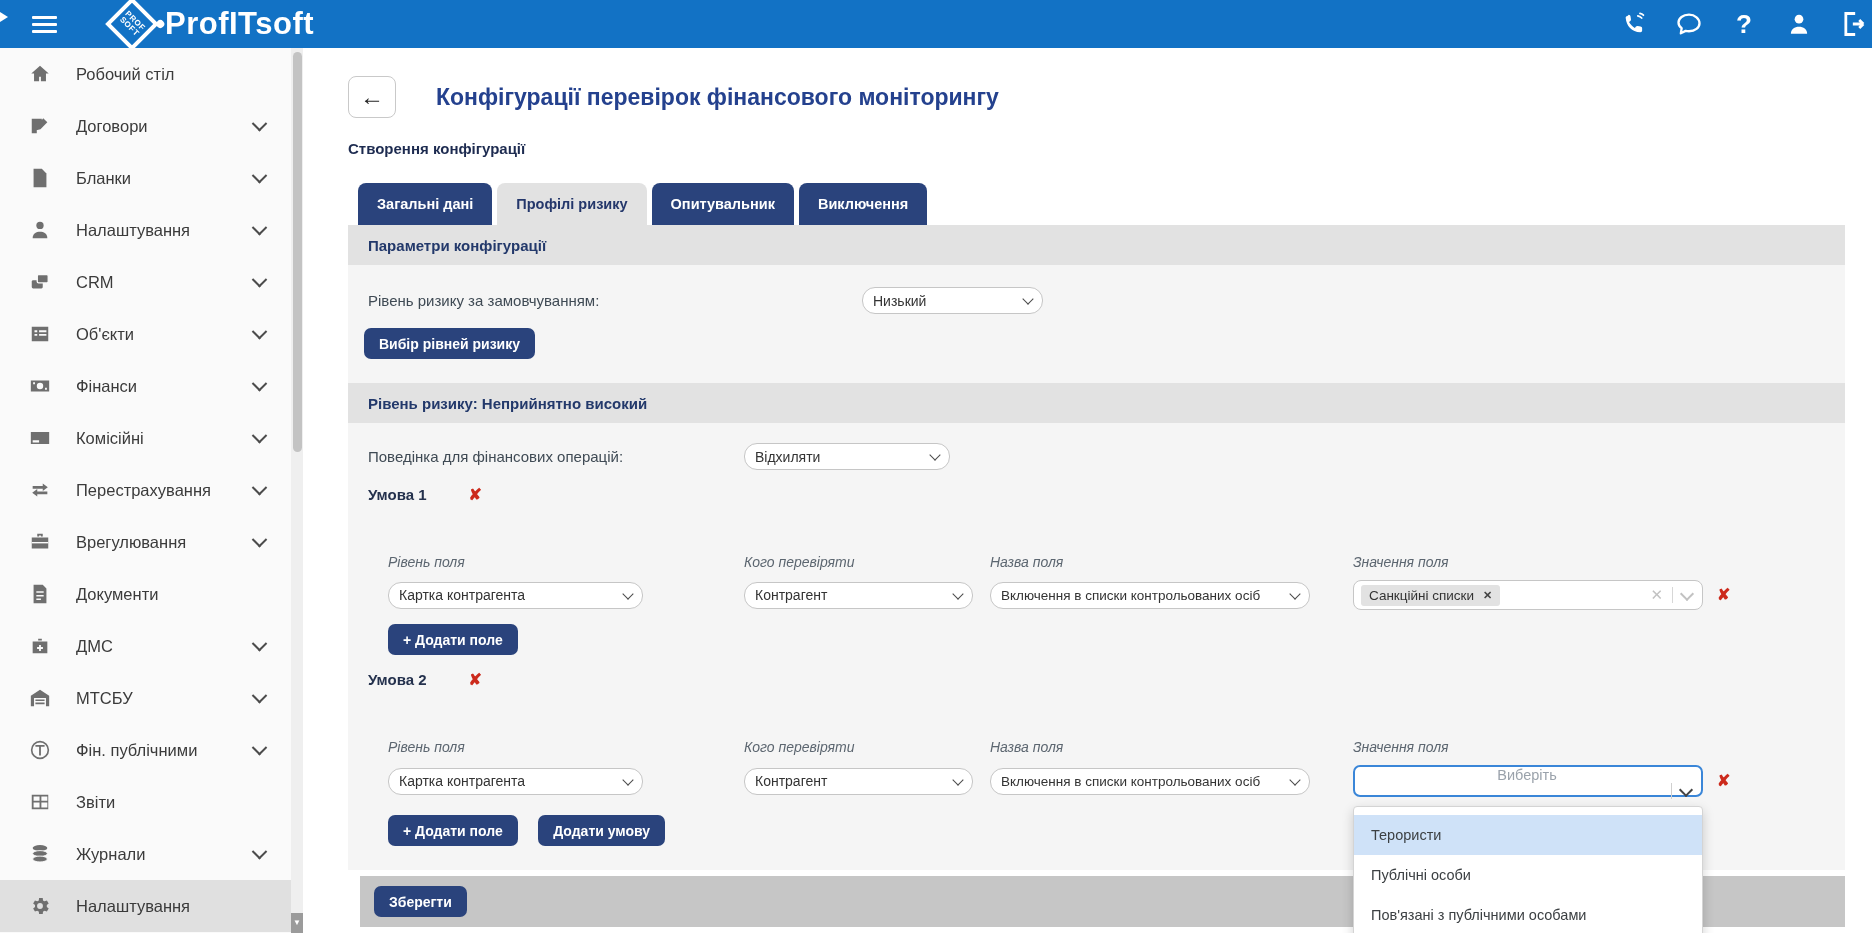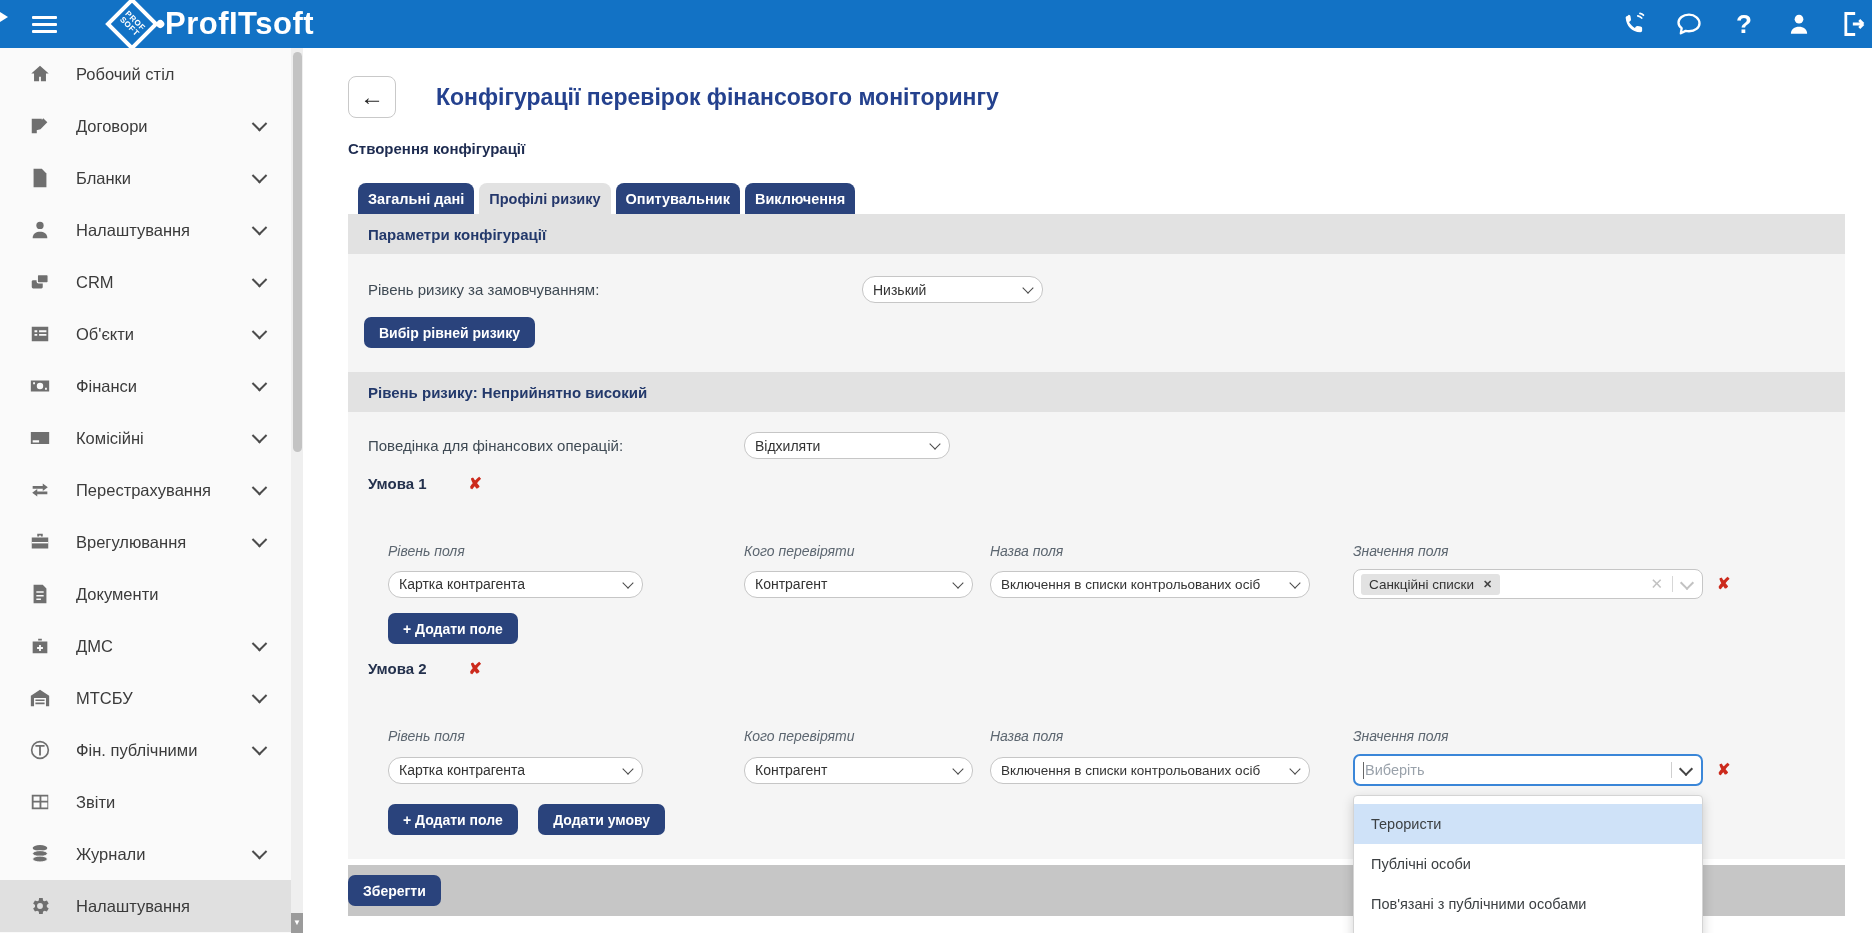--- a/index.html
+++ b/index.html
@@ -37,21 +37,21 @@
 
   
   .content{flex:1;padding:0 27px 0 45px;position:relative;background:#fff;}
   .head-row{display:flex;align-items:center;margin-top:28px;}
   .back-btn{width:48px;height:42px;background:#fff;border:1px solid #c9c9c9;border-radius:8px;font-size:24px;color:#222;display:flex;align-items:center;justify-content:center;cursor:pointer;}
   .page-title{margin-left:40px;font-size:23px;font-weight:bold;color:#24418e;}
   .subtitle{margin-top:22px;font-size:15px;font-weight:bold;color:#1d2b50;}
 
   
   .tabs{display:flex;gap:5px;margin-top:26px;margin-left:10px;}
-  .tab{height:31px;padding:0 10px;background:#2a437c;color:#fff;font-size:14.5px;font-weight:bold;border-radius:8px 8px 0 0;display:flex;align-items:center;cursor:pointer;}
+  .tab{height:42px;padding:0 19px;background:#2a437c;color:#fff;font-size:14.5px;font-weight:bold;border-radius:8px 8px 0 0;display:flex;align-items:center;cursor:pointer;}
   .tab.active{background:#e2e2e2;color:#24376b;}
 
   
   .panel{background:#f5f5f5;}
   .section-bar{height:40px;background:#e2e2e2;display:flex;align-items:center;padding-left:20px;font-size:15px;font-weight:bold;color:#23396b;}
   .row-inline{display:flex;align-items:center;margin-left:20px;padding-top:22px;}
   .inline-label{font-size:15px;color:#3f4a54;}
   .lbl-wide{width:494px;}
   .lbl-mid{width:376px;}
   .sel{display:flex;align-items:center;justify-content:space-between;background:#fff;border:1px solid #c6c6c6;border-radius:13px;height:27px;padding:0 10px;font-size:14px;color:#333;cursor:pointer;box-sizing:border-box;}
@@ -80,33 +80,33 @@
   
   .multisel{display:flex;align-items:center;background:#fff;border:1px solid #c6c6c6;border-radius:8px;height:30px;padding:0 10px 0 7px;box-sizing:border-box;cursor:pointer;}
   .chip{display:flex;align-items:center;background:#e2e2e2;border-radius:3px;padding:3px 8px;font-size:13.5px;color:#333;}
   .chip .chip-x{margin-left:9px;font-size:11px;font-weight:bold;color:#444;cursor:pointer;}
   .ms-controls{margin-left:auto;display:flex;align-items:center;color:#c2c2c2;}
   .ms-clear{font-size:15px;cursor:pointer;}
   .ms-sep{width:1px;height:16px;background:#d7d7d7;margin:0 9px;}
   .ms-chev{width:8px;height:8px;border-right:2px solid #c2c2c2;border-bottom:2px solid #c2c2c2;transform:rotate(45deg);margin-top:-3px;cursor:pointer;}
 
   
-  .combo{display:flex;align-items:center;background:#fff;border:2px solid #3a86d8;border-radius:7px;height:32px;padding:0 10px 0 8px;box-sizing:border-box;}
+  .combo{display:flex;align-items:center;background:#fff;border:2px solid #3a86d8;border-radius:7px;height:32px;padding:0 10px 0 8px;box-sizing:border-box;flex-direction:column;}
   .caret-bar{width:1px;height:17px;background:#666;margin-right:1px;}
   .combo .ph{font-size:14.5px;color:#9aa2ab;}
   .combo .ms-sep{background:#cfcfcf;}
   .combo .ms-chev{border-color:#444;}
 
   
   .dd{position:absolute;top:41px;left:0;width:350px;background:#fff;border:1px solid #d4d4d4;border-radius:4px;box-shadow:0 4px 12px rgba(0,0,0,.18);padding:8px 0;z-index:60;box-sizing:border-box;}
   .dd-opt{height:40px;display:flex;align-items:center;padding-left:17px;font-size:14.5px;color:#3c4043;cursor:pointer;}
   .dd-opt.hl{background:#cfe2f8;}
 
   
-  .save-bar{margin-top:6px;height:51px;background:#c6c6c6;display:flex;align-items:center;}
+  .save-bar{margin-top:6px;height:51px;background:#c6c6c6;display:flex;align-items:center;padding-left:14px;margin-left:12px;}
 
   
   .footer-divider{margin-top:30px;border-top:1px solid #ddd;}
   .footer{width:1290px;text-align:center;}
   .footer-brand{display:inline-flex;align-items:center;margin-top:16px;}
   .f-diamond{width:17px;height:17px;border:2.5px solid #2e93dd;transform:rotate(45deg);display:flex;align-items:center;justify-content:center;margin-right:9px;position:relative;}
   .f-diamond .dtxt{font-size:4.5px;font-weight:bold;color:#2e93dd;line-height:4.5px;text-align:center;}
   .f-brand-text{color:#2e93dd;font-size:24px;font-weight:bold;}
   .footer-caption{margin-top:9px;font-size:15px;color:#9a9a9a;letter-spacing:.5px;}
 </style>

